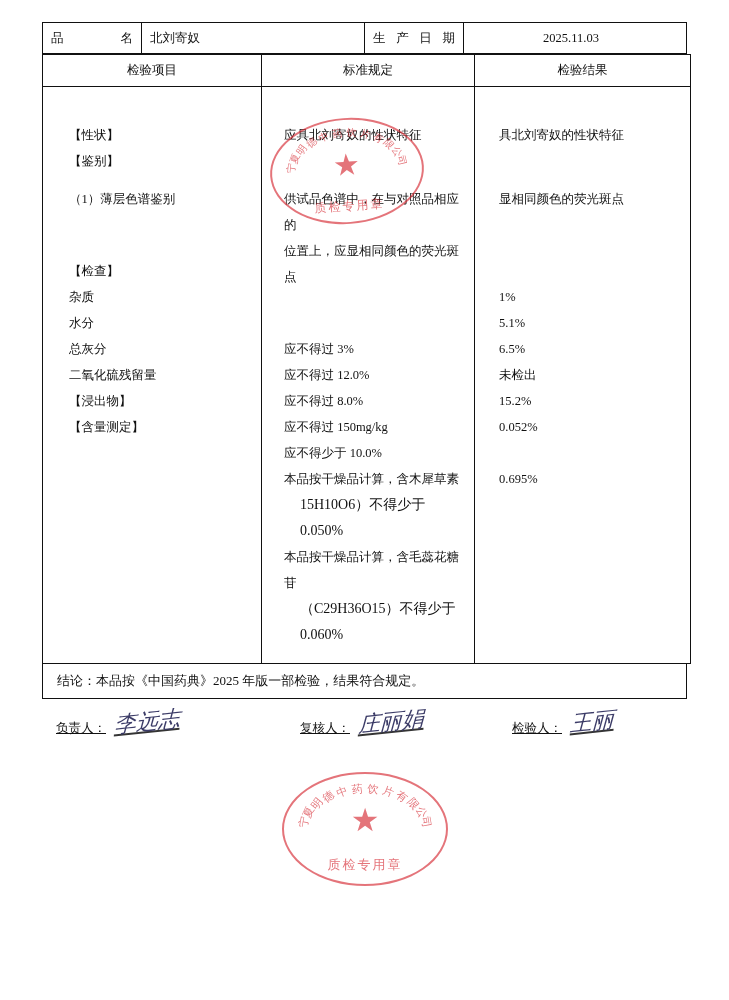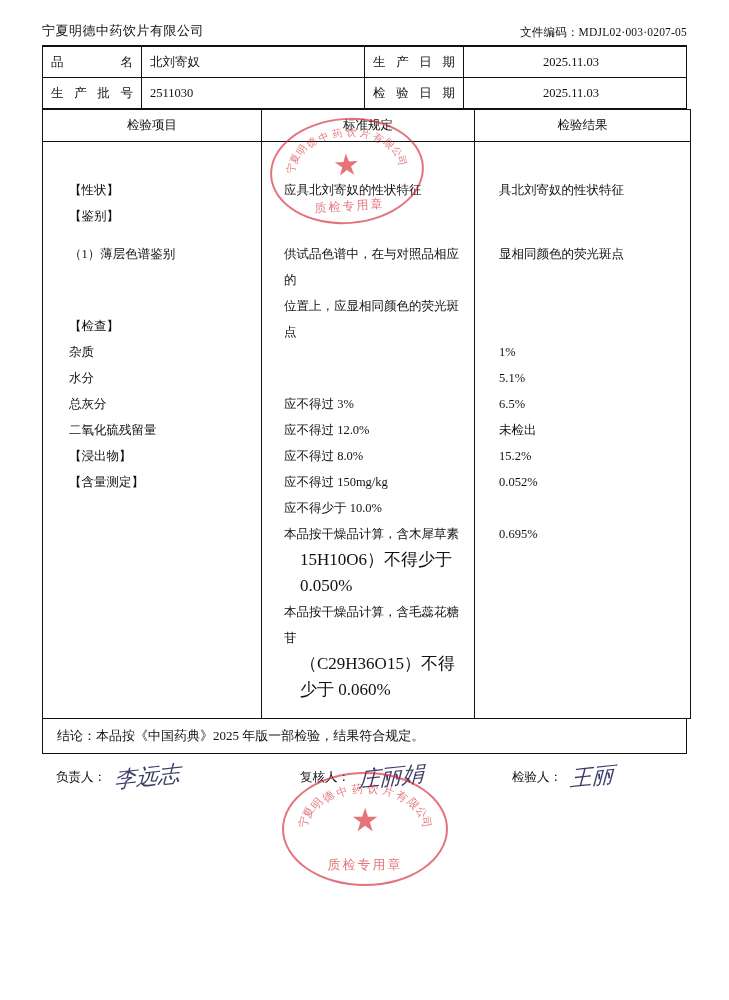--- a/index.html
+++ b/index.html
@@ -110,21 +110,21 @@
     padding: 7px 0 7px 0;
     font-size: 12.5px;
   }
   .colA { width: 218px; }
   .colB { width: 212px; }
   .colC { width: 215px; }
   .cellpad { padding: 3px 0 3px 14px; }
   .cellpadB { padding: 3px 0 3px 10px; }
   .cellpadC { padding: 3px 0 3px 12px; }
   .row-line { line-height: 26px; min-height: 26px; }
-  .sub { font-size: 17px; }
+  .sub { font-size: 14px; }
   .body-area {
     position: relative;
     border-bottom: 1px solid #111;
   }
   .spacer12 { height: 12px; }
   .spacer20 { height: 20px; }
   
   .concl {
     border-left: 1px solid #111;
     border-right: 1px solid #111;
@@ -132,21 +132,22 @@
     padding: 8px 0 8px 14px;
     font-size: 13px;
   }
   .sign-row {
     display: flex;
     font-size: 12.5px;
     padding: 8px 0 0 14px;
   }
   .sign-cell {
     display: flex;
-    align-items: center;
+    align-items: flex-end;
+    text-decoration: underline;
   }
   .sign-cell .lab { white-space: nowrap; }
   .sign-img {
     font-family: "Liberation Serif", serif;
     font-style: italic;
     color: #1a1a4d;
     font-size: 22px;
     transform: rotate(-6deg) skewX(-8deg);
     margin-left: 8px;
     white-space: nowrap;
@@ -210,38 +211,28 @@
     color: #d4202a;
     font-family: "Liberation Serif", serif;
   }
   .stamp-top .stamp-label { bottom: 7px; font-size: 12px; }
 </style>
 </head>
 <body>
 
 <div class="page">
 
-  <div class="top-row">
-    <div class="company">宁夏明德中药饮片有限公司</div>
-    <div class="doccode">文件编码：MDJL02·003·0207-05</div>
-  </div>
 
 
   <table class="doc">
     <tbody>
         <tr>
       <td class="lbl">品　名</td>
       <td class="val">北刘寄奴</td>
       <td class="lbl2">生产日期</td>
-      <td class="val2 center">2025.11.03</td>
-    </tr>
-    <tr>
-      <td class="lbl">生产批号</td>
-      <td class="val">2511030</td>
-      <td class="lbl2">检验日期</td>
       <td class="val2 center">2025.11.03</td>
     </tr>
   </tbody>
     </table>
 
   <table class="grid">
     <tbody>
         <tr class="hdr">
       <td class="colA">检验项目</td>
       <td class="colB">标准规定</td>

